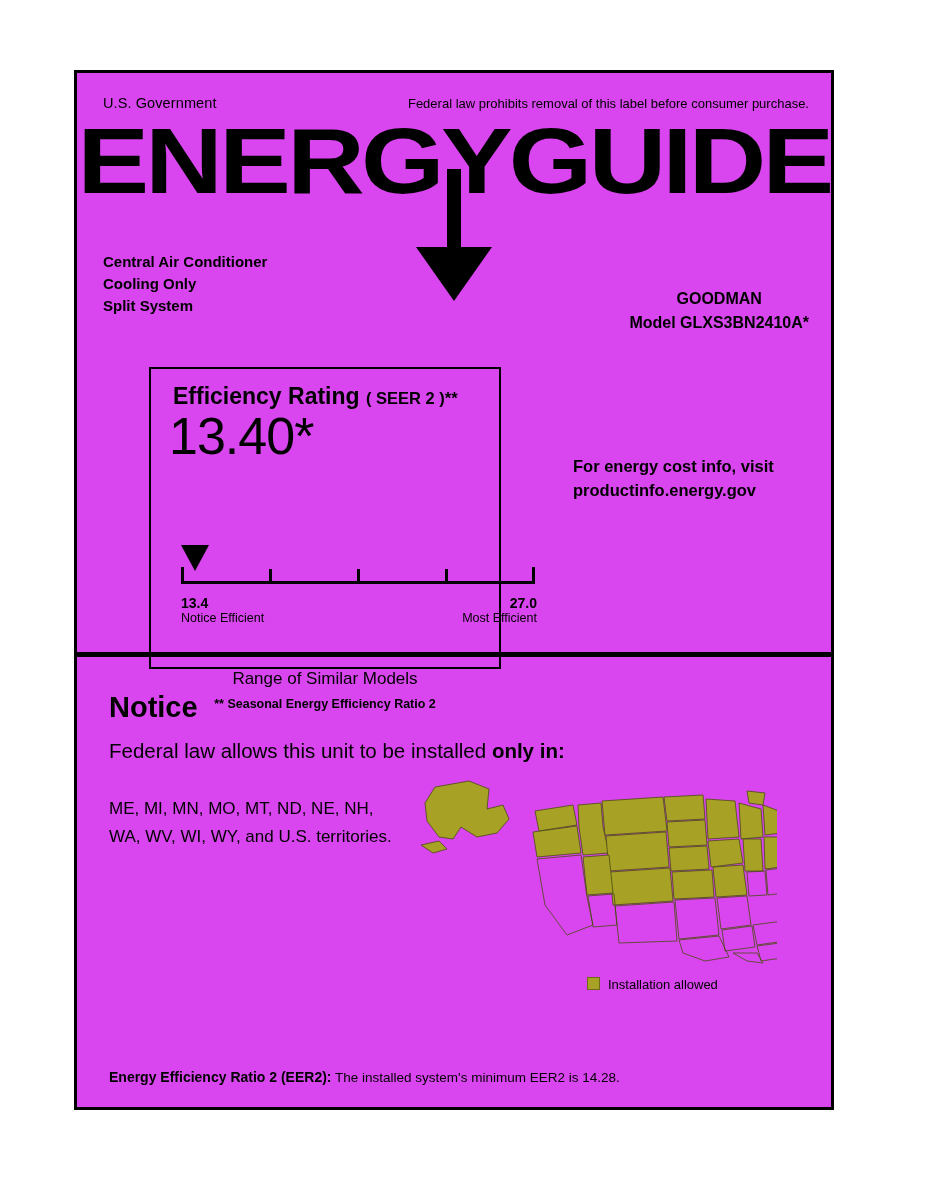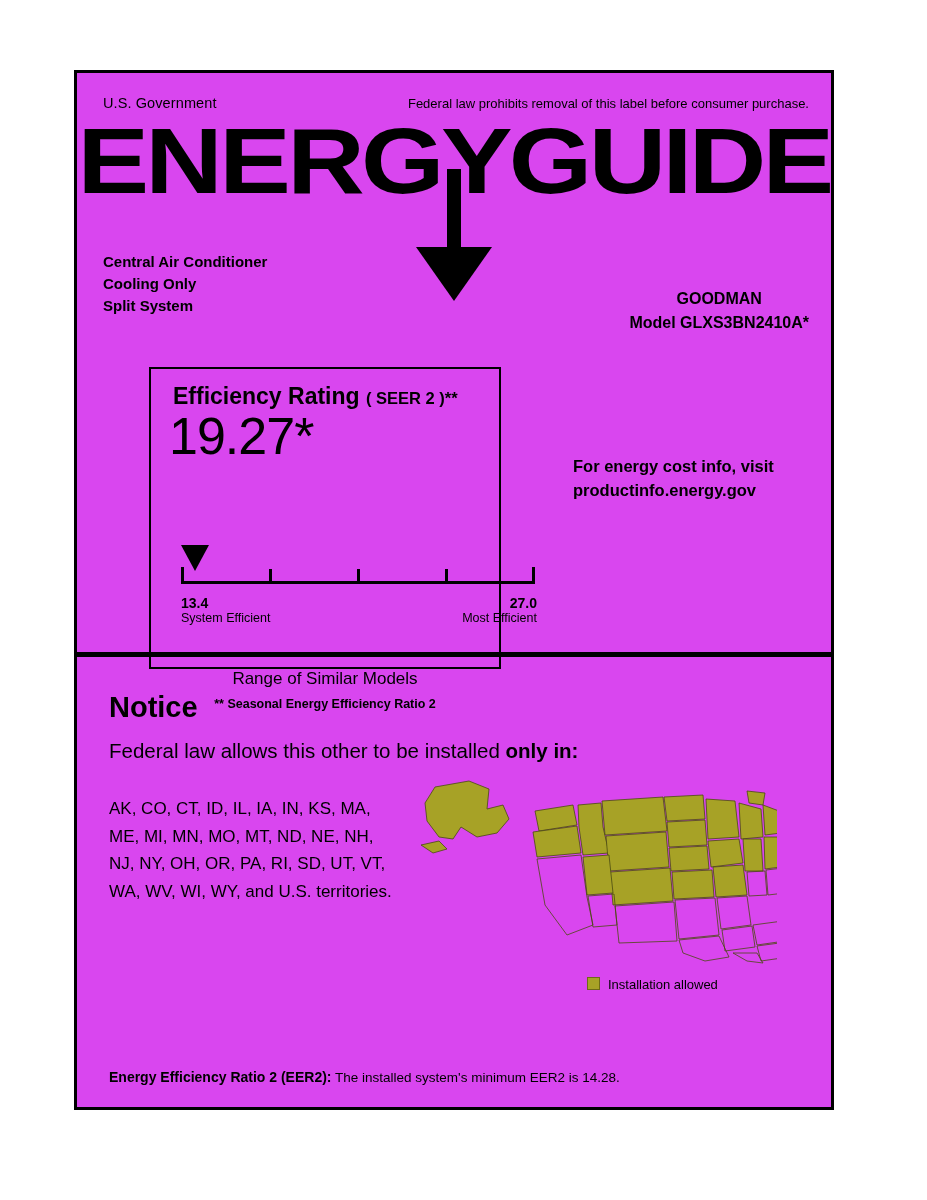--- a/index.html
+++ b/index.html
@@ -326,35 +326,35 @@
     <div class="brand-block">
       <div>GOODMAN</div>
       <div>Model GLXS3BN2410A*</div>
     </div>
 
     <div class="eff-box">
       <div class="eff-title">
         <span>Efficiency Rating</span>
         <span class="sub">( SEER 2 )**</span>
       </div>
-      <div class="eff-value">19.27*</div>
+      <div class="eff-value">13.40*</div>
 
       <div class="scale-wrap">
         <div class="scale-pointer"></div>
         <div class="scale-line"></div>
         <div class="tick end" style="left:8px;"></div>
         <div class="tick" style="left:96px;"></div>
         <div class="tick" style="left:184px;"></div>
         <div class="tick" style="left:272px;"></div>
         <div class="tick end" style="left:359px;"></div>
 
         <div class="scale-labels">
           <div class="scale-left">
             <div class="scale-num">13.4</div>
-            <div class="scale-cap">System Efficient</div>
+            <div class="scale-cap">Notice Efficient</div>
           </div>
           <div class="scale-right">
             <div class="scale-num">27.0</div>
             <div class="scale-cap">Most Efficient</div>
           </div>
         </div>
       </div>
 
       <div class="range-text">Range of Similar Models</div>
       <div class="footnote-text">** Seasonal Energy Efficiency Ratio 2</div>
@@ -362,27 +362,25 @@
 
     <div class="info-col">
       <div class="info-line1">For energy cost info, visit</div>
       <div class="info-line1">productinfo.energy.gov</div>
     </div>
   </div>
 
   <div class="bottom-section">
     <div class="notice-title">Notice</div>
     <div class="notice-sub">
-      <span>Federal law allows this other to be installed </span><b>only in:</b>
+      <span>Federal law allows this unit to be installed </span><b>only in:</b>
     </div>
 
     <div class="states">
-      <div>AK, CO, CT, ID, IL, IA, IN, KS, MA,</div>
       <div>ME, MI, MN, MO, MT, ND, NE, NH,</div>
-      <div>NJ, NY, OH, OR, PA, RI, SD, UT, VT,</div>
       <div>WA, WV, WI, WY, and U.S. territories.</div>
     </div>
 
     <div class="map-wrap">
       <svg viewBox="0 0 360 190" width="360" height="190">
         <g fill="#a7a226" stroke="#4a4a12" stroke-width="0.8">
 
           <path d="M18 12 L52 6 L72 14 L70 34 L86 30 L92 44 L80 58 L60 62 L44 52 L36 64 L22 62 L10 46 L8 28 Z"></path>
           <path d="M4 70 L22 66 L30 74 L16 78 Z"></path>
 

